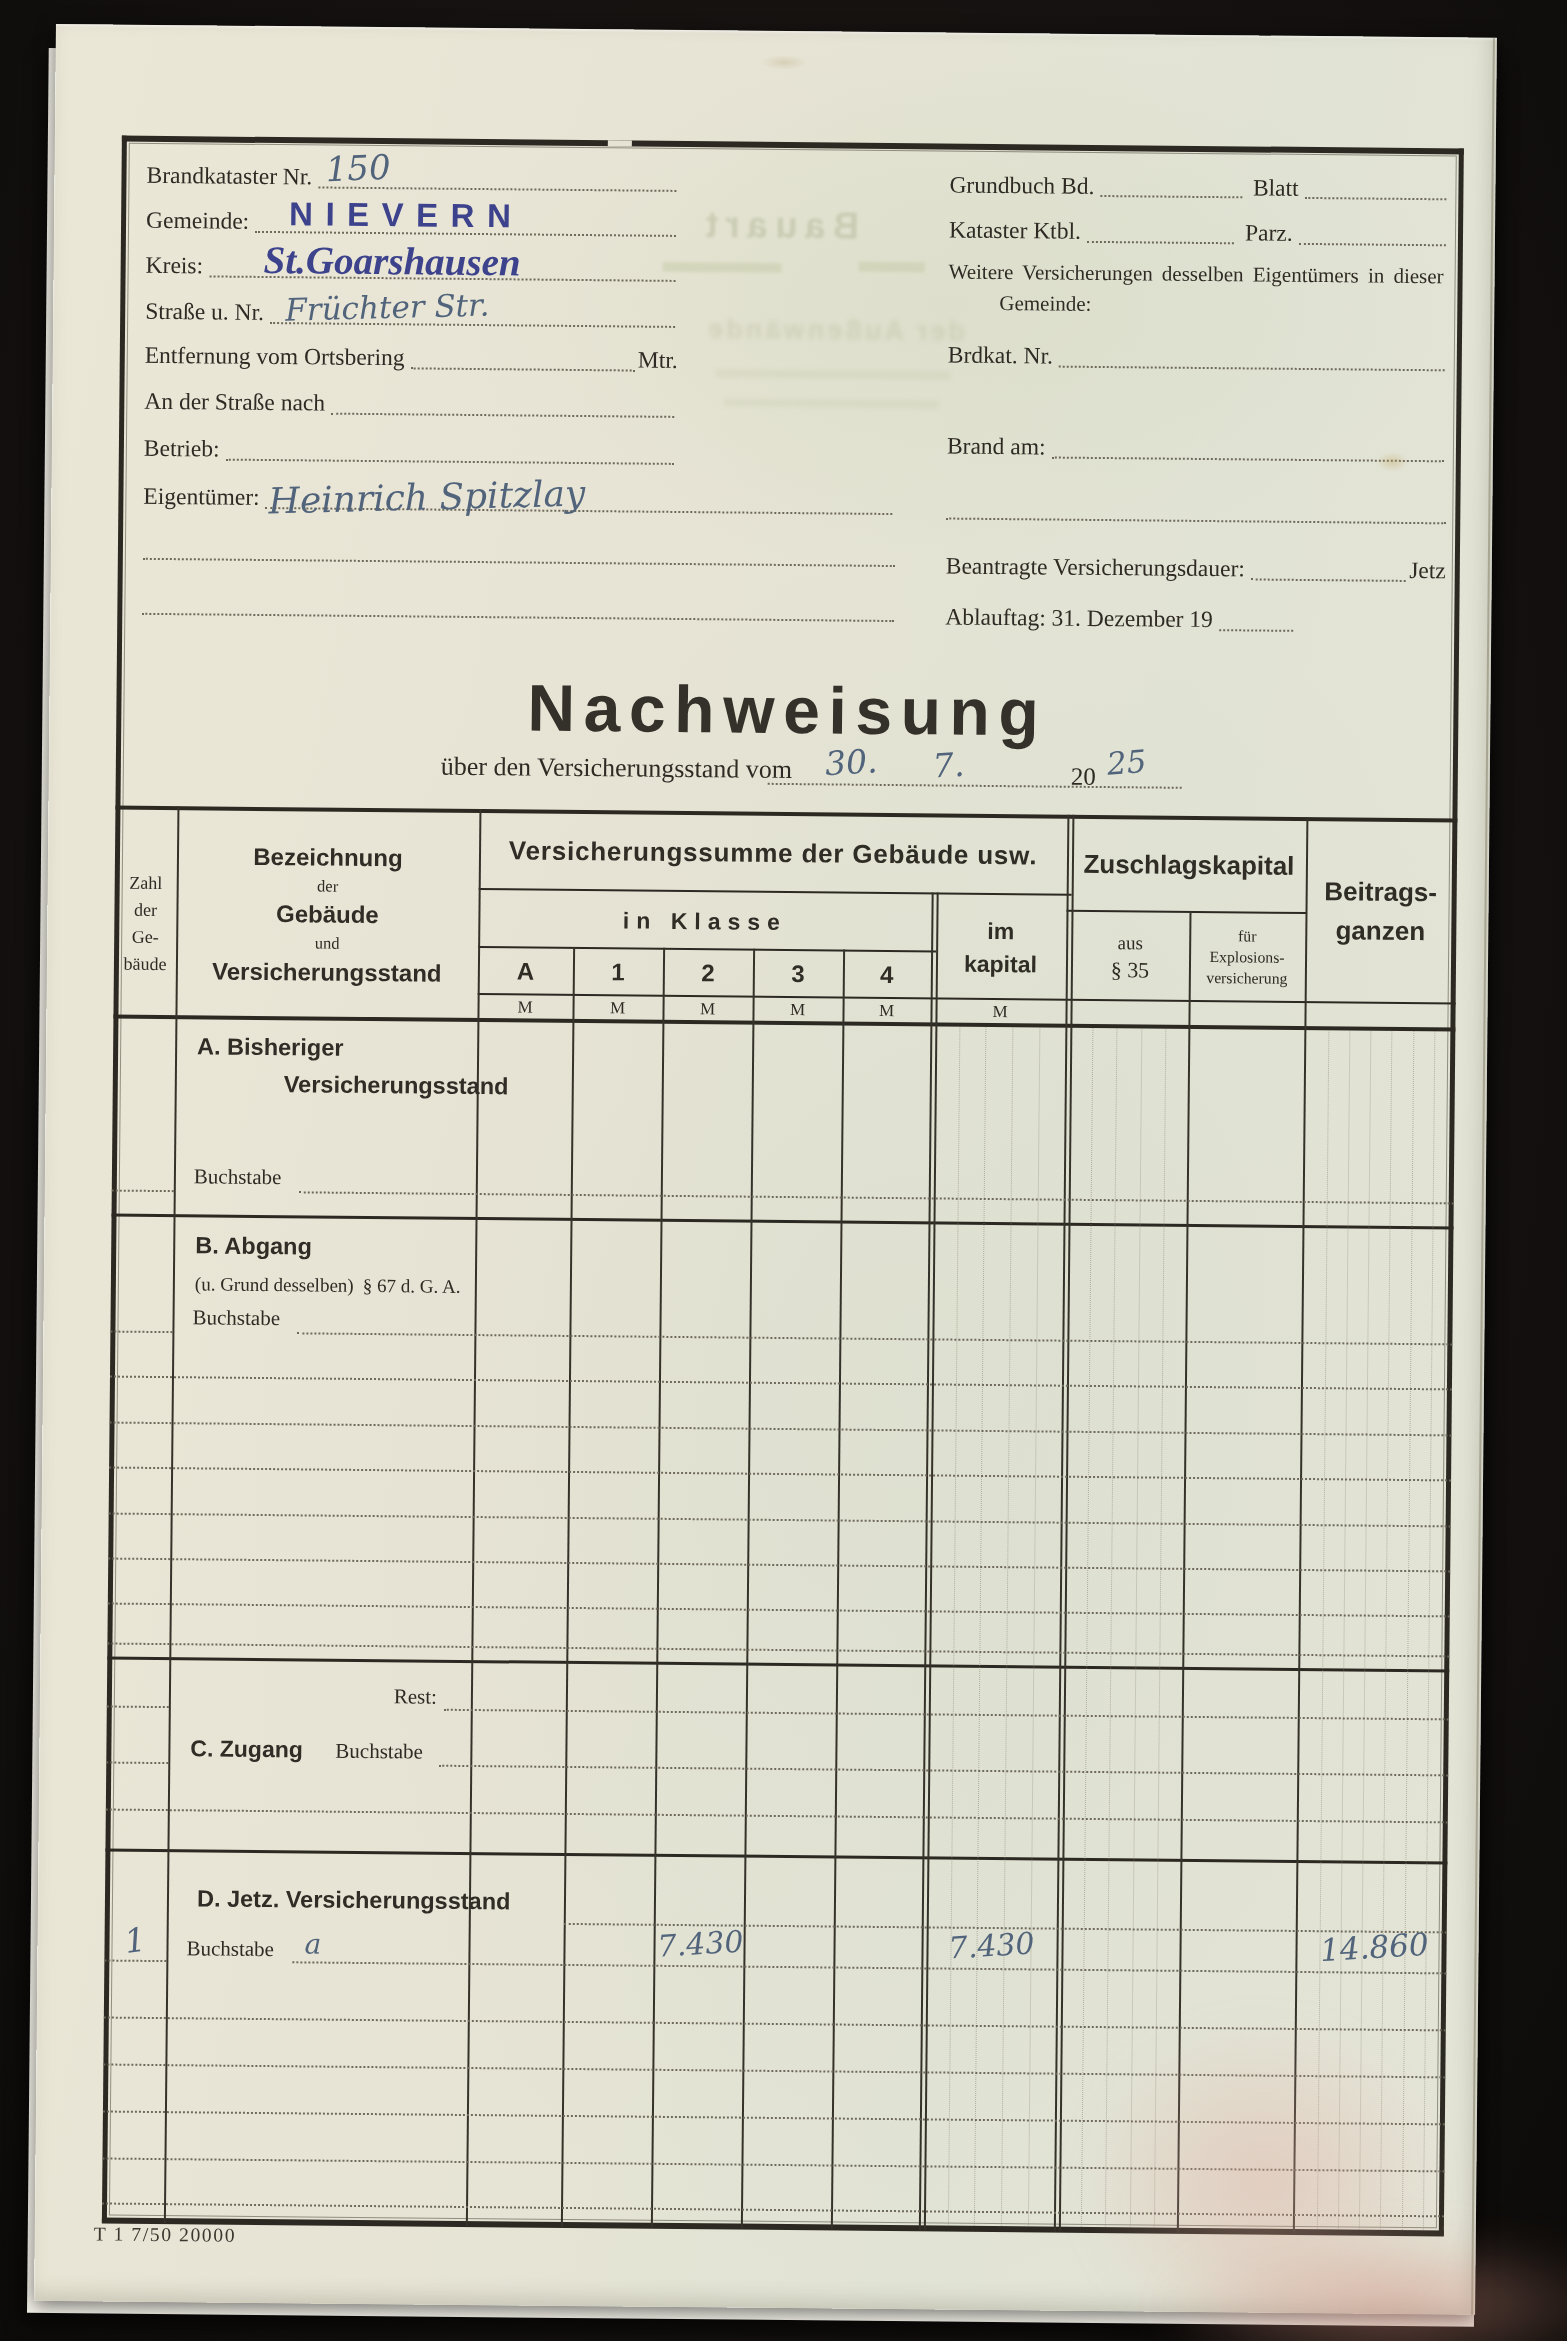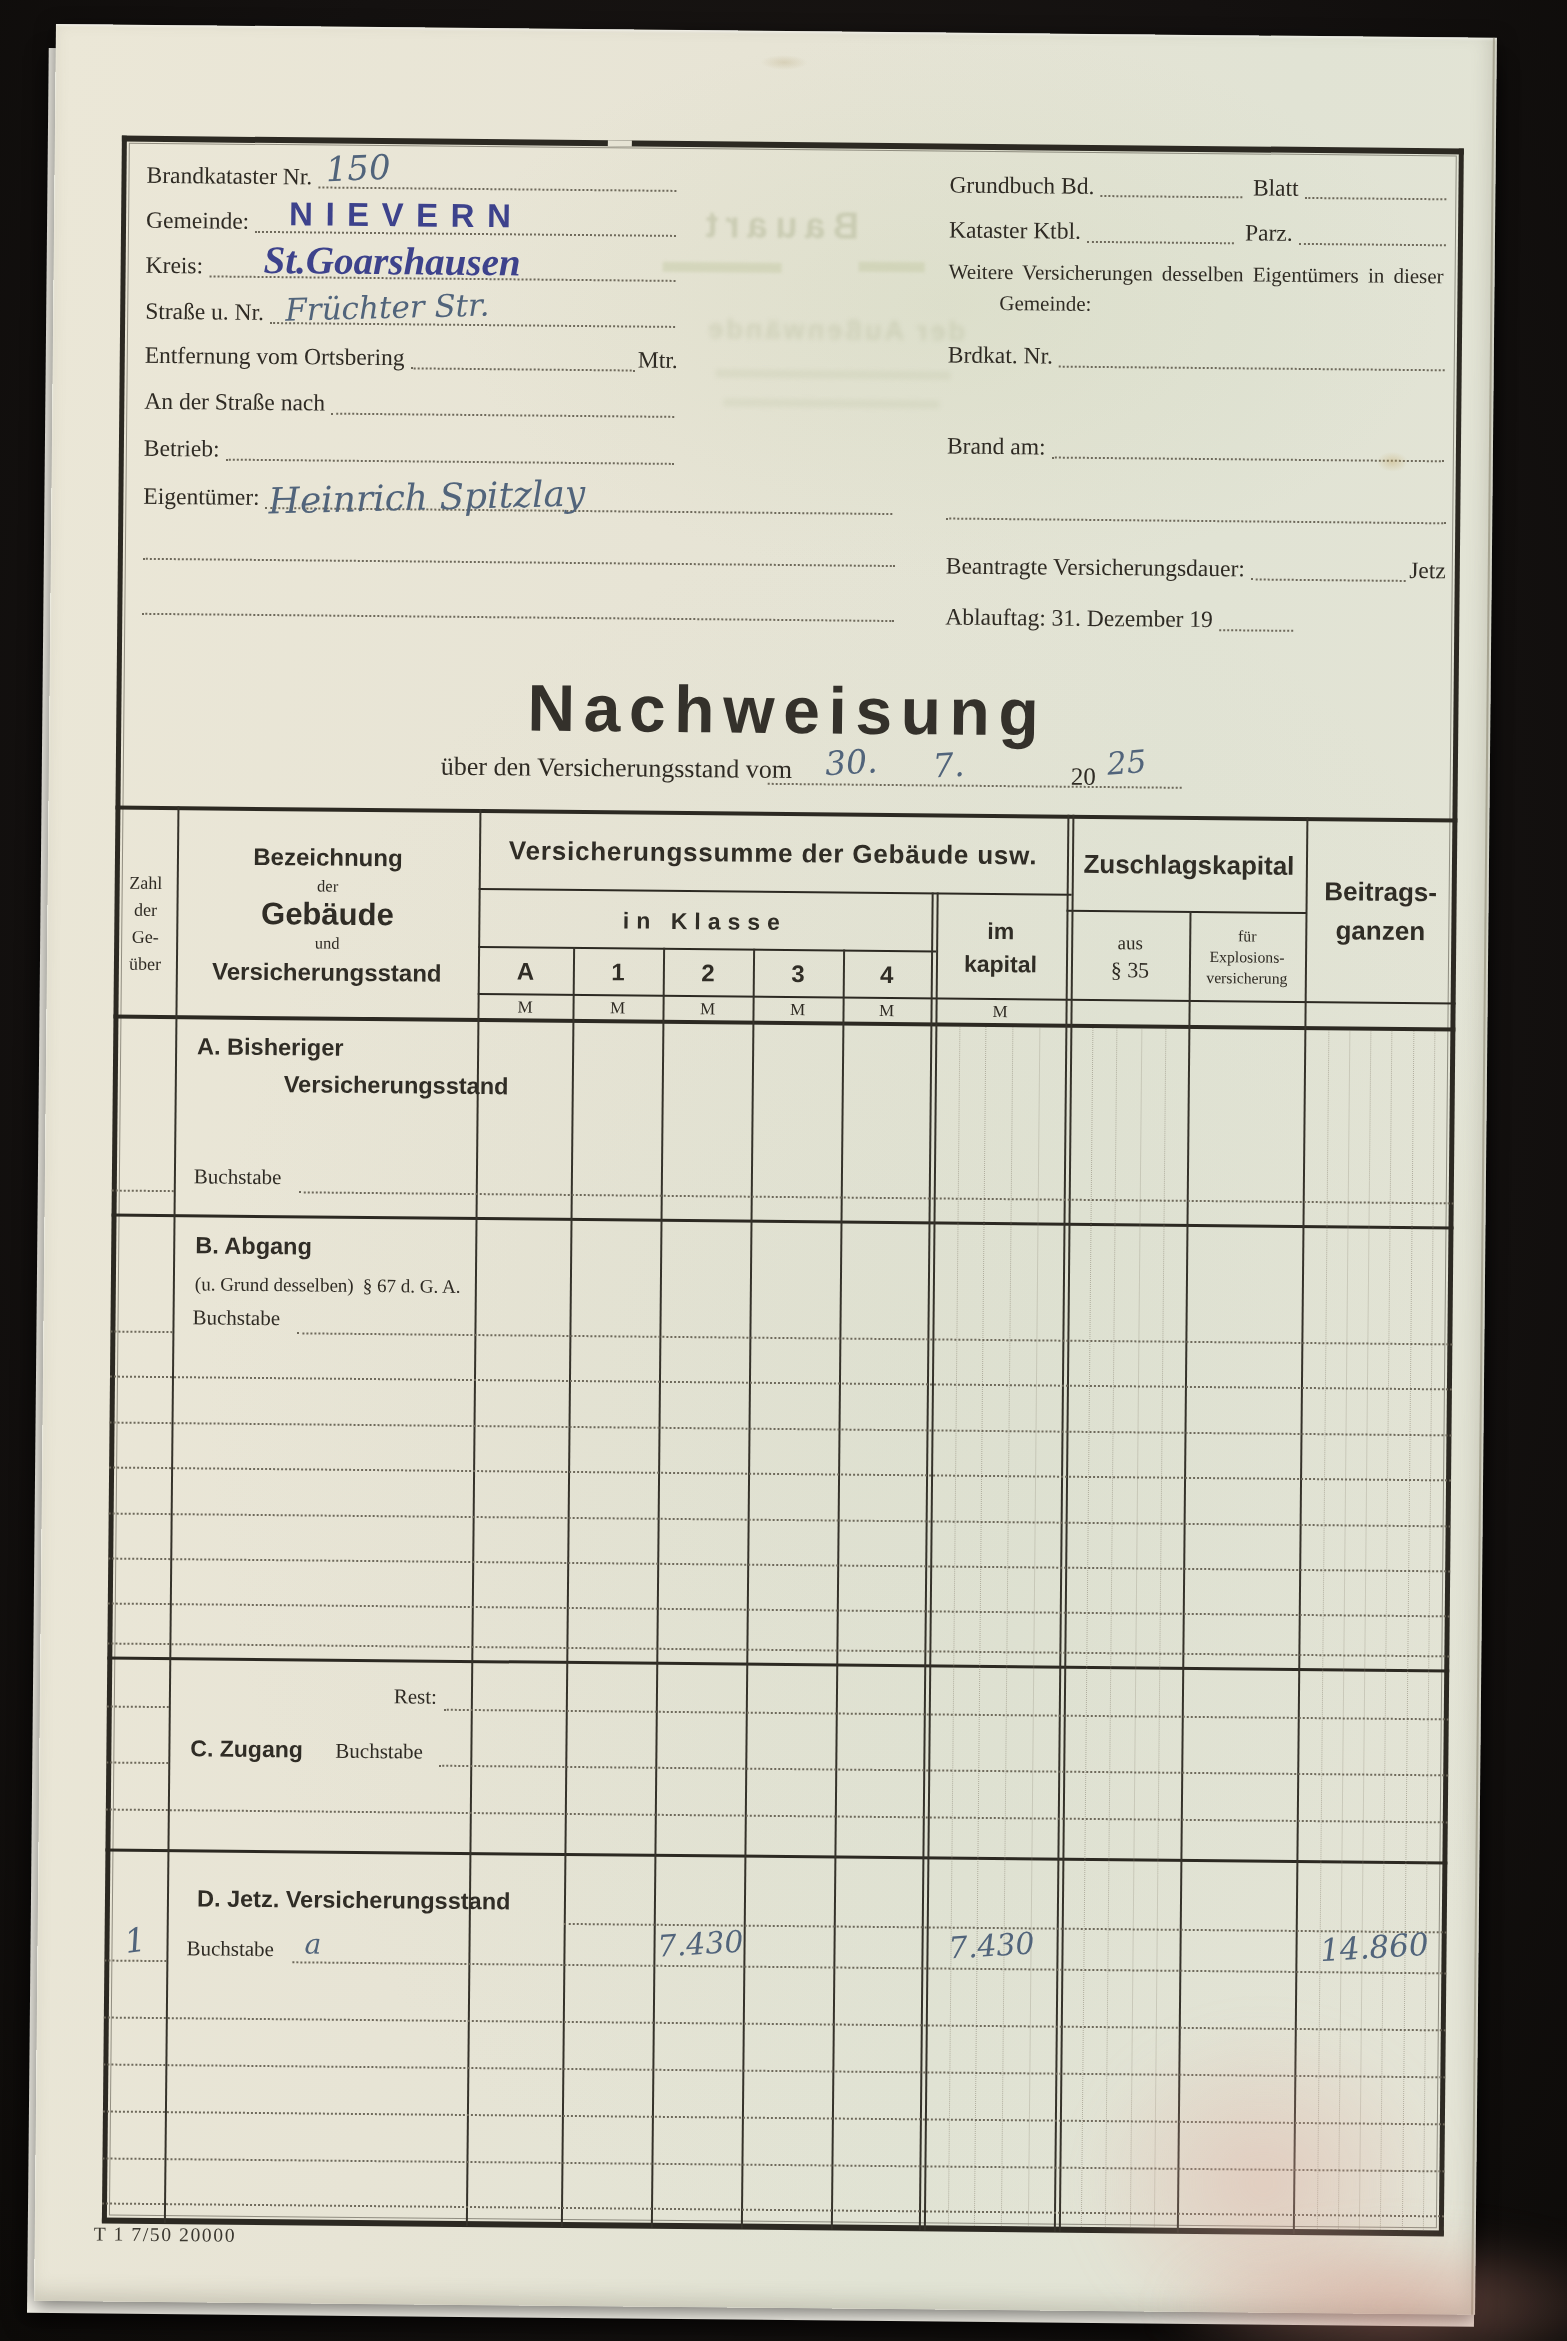--- a/index.html
+++ b/index.html
@@ -178,26 +178,26 @@
       <div class="vdot" style="left:1236px;top:883px;height:1199px;"></div>
       <div class="vdot" style="left:1257px;top:883px;height:1199px;"></div>
       <div class="vdot" style="left:1278px;top:883px;height:1199px;"></div>
       <div class="vdot" style="left:1300px;top:883px;height:1199px;"></div>
       <div class="vdot" style="left:1321px;top:883px;height:1199px;"></div>
 
       <div class="cell serif" style="left:0;top:709px;width:62px;height:157px;font-size:18px;line-height:27px;">
         <span>Zahl</span>
         <span>der</span>
         <span>Ge-</span>
-        <span>über</span>
+        <span>bäude</span>
       </div>
       <div class="cell" style="left:62px;top:680px;width:302px;height:194px;">
         <span class="sans" style="font-size:24px;line-height:34px;">Bezeichnung</span>
         <span class="serif" style="font-size:16.5px;line-height:23.5px;">der</span>
-        <span class="sans" style="font-size:31px;line-height:34px;">Gebäude</span>
+        <span class="sans" style="font-size:24px;line-height:34px;">Gebäude</span>
         <span class="serif" style="font-size:16.5px;line-height:23.5px;">und</span>
         <span class="sans" style="font-size:24px;line-height:34px;">Versicherungsstand</span>
       </div>
       <div class="cell sans" style="left:364px;top:674px;width:588px;height:75px;font-size:26px;letter-spacing:0.8px;">Versicherungssumme der Gebäude usw.</div>
       <div class="cell sans" style="left:957px;top:674px;width:234px;height:91px;font-size:26px;">Zuschlagskapital</div>
       <div class="cell sans" style="left:1191px;top:674px;width:150px;height:180px;font-size:26px;line-height:39px;">
         <span>Beitrags-</span>
         <span>ganzen</span>
       </div>
       <div class="cell sans" style="left:364px;top:752px;width:453px;height:56px;font-size:23px;letter-spacing:7px;">in Klasse</div>

